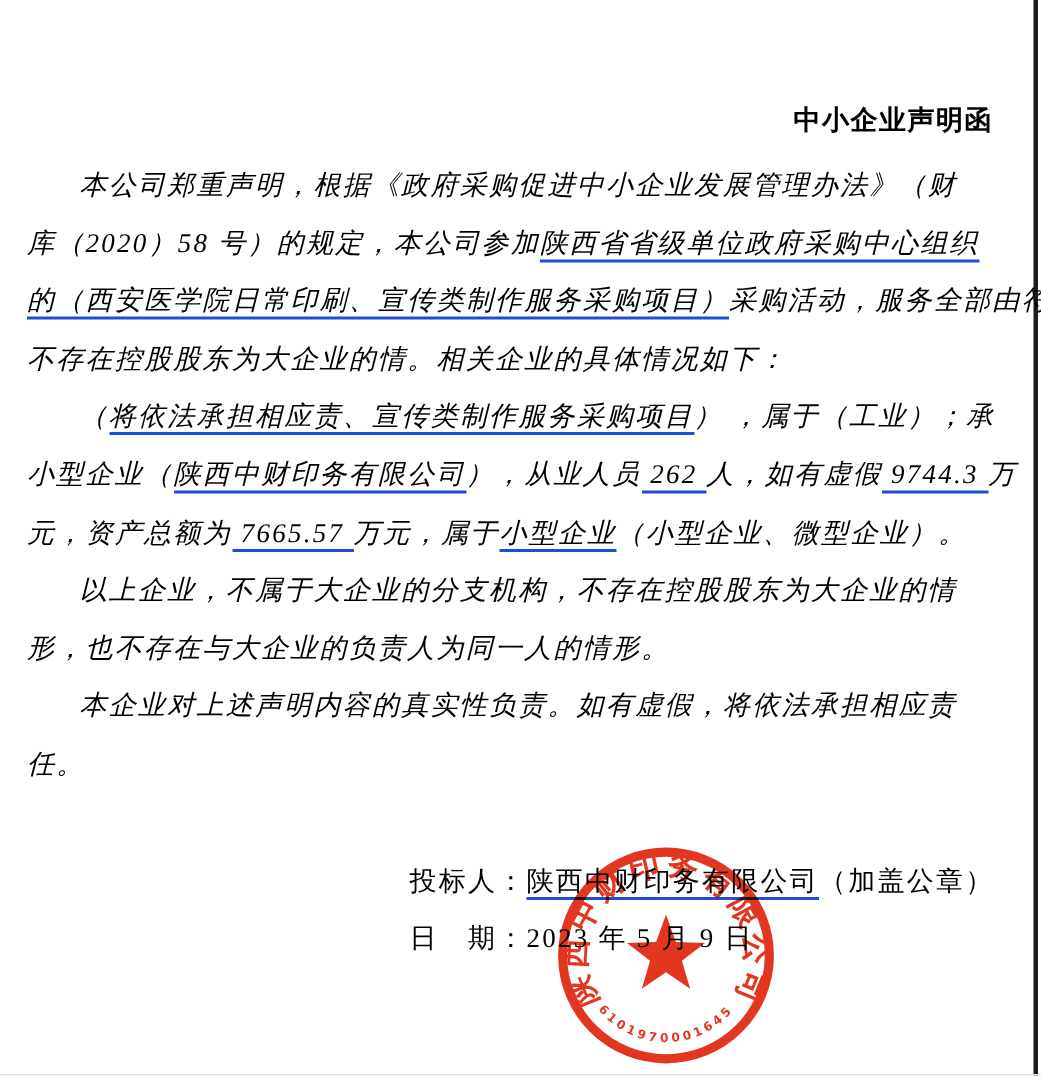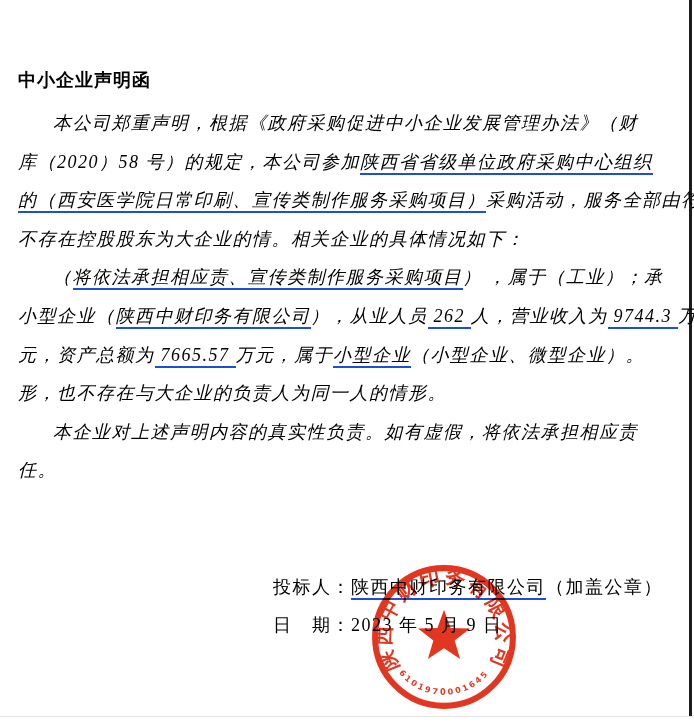--- a/index.html
+++ b/index.html
@@ -23,21 +23,21 @@
     left: 0; top: 716px;
     width: 694px; height: 1px;
     background: #e4e4e6;
   }
   .content {
     position: absolute;
     left: 18px; top: 68px;
     width: 644px;
   }
   .title {
-    text-align: left;
+    text-align: right;
     font-weight: bold;
     font-size: 18px;
     line-height: 24px;
     letter-spacing: 1px;
   }
   .doc-body {
     margin-top: 12px;
     font-size: 18px;
     letter-spacing: 1.5px;
   }
@@ -91,22 +91,23 @@
   <div class="edge-bottom"></div>
 
   <div class="content">
     <div class="title">中小企业声明函</div>
     <div class="doc-body">
         <div class="line indent"><span>本公司郑重声明，根据《政府采购促进中小企业发展管理办法》（财</span></div>
         <div class="line"><span>库（2020）58 号）的规定，本公司参加</span><span class="u">陕西省省级单位政府采购中心组织</span></div>
         <div class="line"><span class="u">的（西安医学院日常印刷、宣传类制作服务采购项目）</span><span>采购活动，服务全部由符</span></div>
         <div class="line"><span>不存在控股股东为大企业的情。相关企业的具体情况如下：</span></div>
         <div class="line indent"><span>（</span><span class="u">将依法承担相应责、宣传类制作服务采购项目</span><span>） ，属于（工业）；承</span></div>
-        <div class="line"><span>小型企业（</span><span class="u">陕西中财印务有限公司</span><span>），从业人员</span><span class="u"> 262 </span><span>人，营业收入为</span><span class="u"> 9744.3 </span><span>万</span></div>
+        <div class="line"><span>小型企业（</span><span class="u">陕西中财印务有限公司</span><span>），从业人员</span><span class="u"> 262 </span><span>人，如有虚假</span><span class="u"> 9744.3 </span><span>万</span></div>
         <div class="line"><span>元，资产总额为</span><span class="u"> 7665.57 </span><span>万元，属于</span><span class="u">小型企业</span><span>（小型企业、微型企业）。</span></div>
+        <div class="line indent"><span>以上企业，不属于大企业的分支机构，不存在控股股东为大企业的情</span></div>
         <div class="line"><span>形，也不存在与大企业的负责人为同一人的情形。</span></div>
         <div class="line indent"><span>本企业对上述声明内容的真实性负责。如有虚假，将依法承担相应责</span></div>
         <div class="line"><span>任。</span></div>
       </div>
   </div>
 
   <div class="signature">
     <div class="sig-line"><span>投标人：</span><span class="u">陕西中财印务有限公司</span><span>（加盖公章）</span></div>
     <div class="sig-line"><span>日　期：</span><span>2023 年 5 月 9 日</span></div>
   </div>

